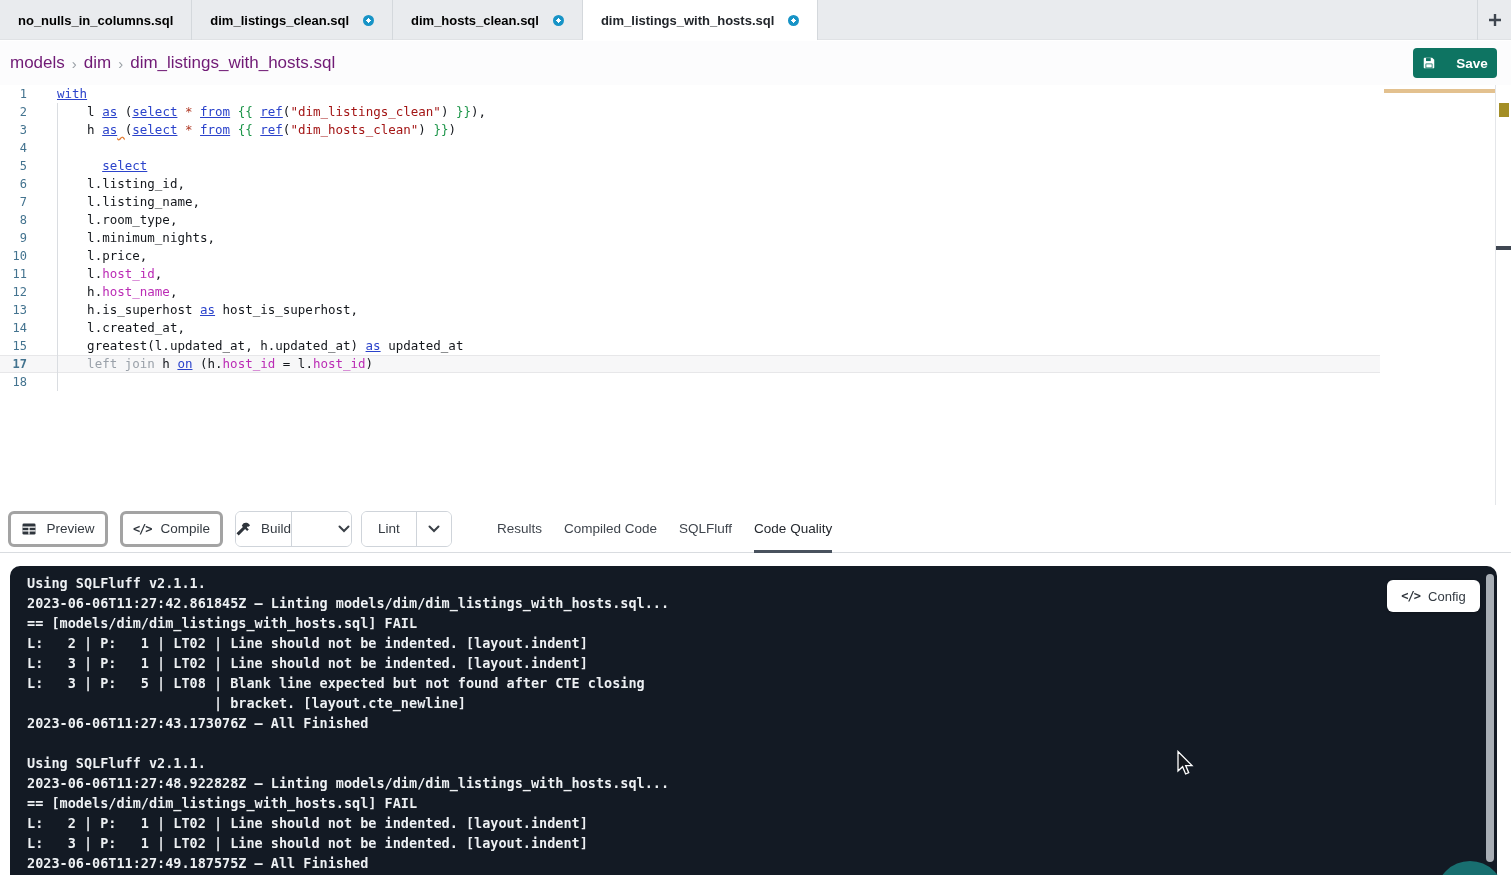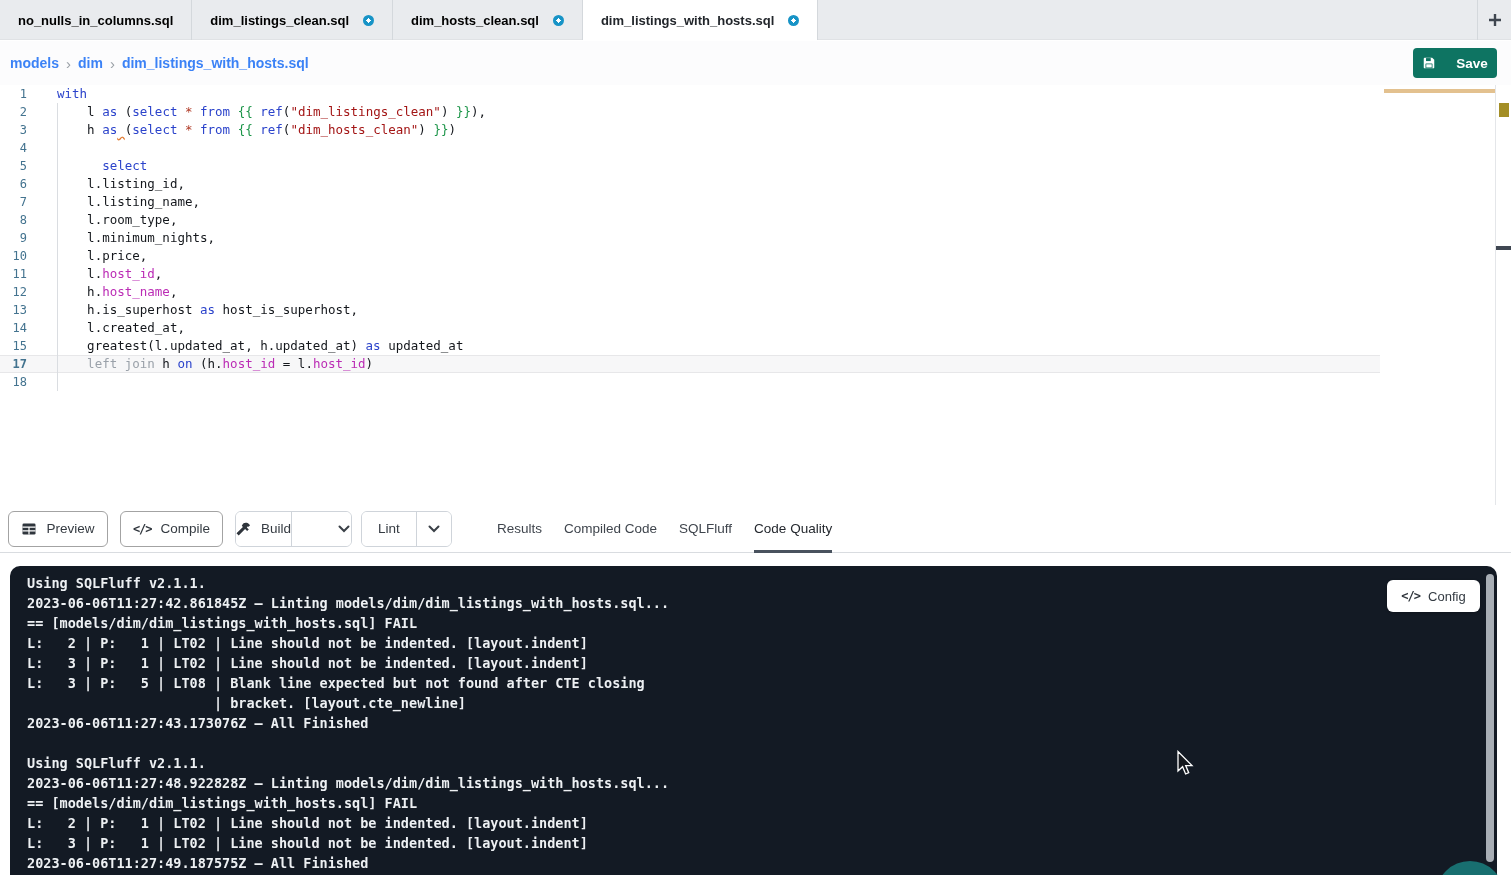--- a/index.html
+++ b/index.html
@@ -19,58 +19,58 @@
   .tab.active .tab-label { color:#22262b; }
   .dirty-dot { width:11px; height:11px; border-radius:50%; margin-left:14px; flex:0 0 auto;
     background:radial-gradient(circle, #ffffff 0 2px, #1793c6 2.2px); }
   .tab-bar-rest { flex:1; display:flex; justify-content:flex-end; }
   .new-tab { width:34px; height:40px; border-left:1px solid #d4d8dc; display:flex;
     align-items:center; justify-content:center; cursor:pointer; }
 
   
   .crumb-bar { position:absolute; left:0; top:41px; width:1511px; height:44px;
     background:#fcfcfd; display:flex; align-items:center; padding-left:10px; }
-  .bc-item { font-size:14px; color:#3b82f6; cursor:pointer;font-weight:bold; }
+  .bc-item { font-size:17px; color:#701a75; cursor:pointer; }
   .bc-sep { font-size:15px; color:#9aa0a6; margin:0 7px; }
   .save-btn { margin-left:auto; margin-right:14px; width:84px; height:30px;
     background:#0e7462; color:#fff; border:none; border-radius:4px; display:flex;
     align-items:center; justify-content:center; gap:20px; font-size:13.5px;
     font-weight:600; font-family:"Liberation Sans",sans-serif; cursor:pointer; }
 
   
   .editor { position:absolute; left:0; top:85px; width:1511px; height:420px; background:#fff; }
   .code-area { position:absolute; left:0; top:0; width:1380px; }
   .code-row { display:flex; height:18px; width:1380px; }
   .gutter { flex:0 0 40px; text-align:right; padding-right:13px; font:12px "DejaVu Sans Mono",monospace;
     color:#43738f; line-height:18px; }
   .code-text { font:12.5px "DejaVu Sans Mono",monospace; line-height:18px; white-space:pre;
     padding-left:17px; color:#14171c; }
   .code-row.active-line { background:#f7f7f8; box-shadow: inset 0 1px 0 #e7e7e9, inset 0 -1px 0 #e7e7e9; }
   .code-row.active-line .gutter { font-weight:700; }
-  .tk-k { color:#2b43cb; }
+  .tk-k { color:#2b43cb;text-decoration:underline; }
   .tk-p { color:#14171c; }
   .tk-s { color:#a31515; }
   .tk-g { color:#1a9447; }
   .tk-r { color:#b03a26; }
   .tk-m { color:#bb2cb5; }
   .tk-gy { color:#9aa1a9; }
   .tk-sq { text-decoration:underline wavy #e0782f; text-underline-offset:2px; }
   .indent-guide { position:absolute; left:57px; top:18px; height:288px; width:0;
     border-left:1px solid #dadde1; }
   .minimap { position:absolute; left:1384px; top:2px; width:106px; height:140px; overflow:hidden; cursor:pointer; }
   .mini-row { height:2.55px; overflow:hidden; }
   .mini-band { position:absolute; left:1384px; top:4px; width:111px; height:4px; background:#e3c18f; }
   .ed-right-sep { position:absolute; left:1495px; top:0; height:420px; width:0; border-left:1px solid #e4e6e9; }
   .ovr-warning { position:absolute; left:1499px; top:18px; width:10px; height:14px; background:#a38e26; }
   .ovr-cursor { position:absolute; left:1496px; top:161px; width:15px; height:4px; background:#3f4752; }
 
   
   .action-bar { position:absolute; left:0; top:505px; width:1511px; height:48px; background:#fff;
     border-bottom:1px solid #d9dce0; display:flex; align-items:center; padding-left:8px; }
-  .btn { height:36px; background:#fff; border:1px solid #a3a3a3; border-radius:6px;
+  .btn { height:36px; background:#fff; border:3px solid #a3a3a3; border-radius:6px;
     display:flex; align-items:center; justify-content:center; gap:9px; font-size:13.5px;
     color:#353b42; font-family:"Liberation Sans",sans-serif; cursor:pointer; }
   .btn-preview { width:100px; margin-right:12px; }
   .btn-compile { width:103px; margin-right:12px; }
   .split { display:flex; height:36px; border:1px solid #cfd4da; border-radius:6px; overflow:hidden; background:#fff; }
   .split-build { width:117px; margin-right:9px;gap:35px; }
   .split-lint { width:91px; }
   .split-main { flex:1; display:flex; align-items:center; justify-content:center; gap:9px;
     font-size:13.5px; color:#353b42; border-right:1px solid #cfd4da; cursor:pointer; background:#fff; border-top:none; border-bottom:none; border-left:none; font-family:"Liberation Sans",sans-serif;}
   .split-caret { flex:0 0 34px; display:flex; align-items:center; justify-content:center;

